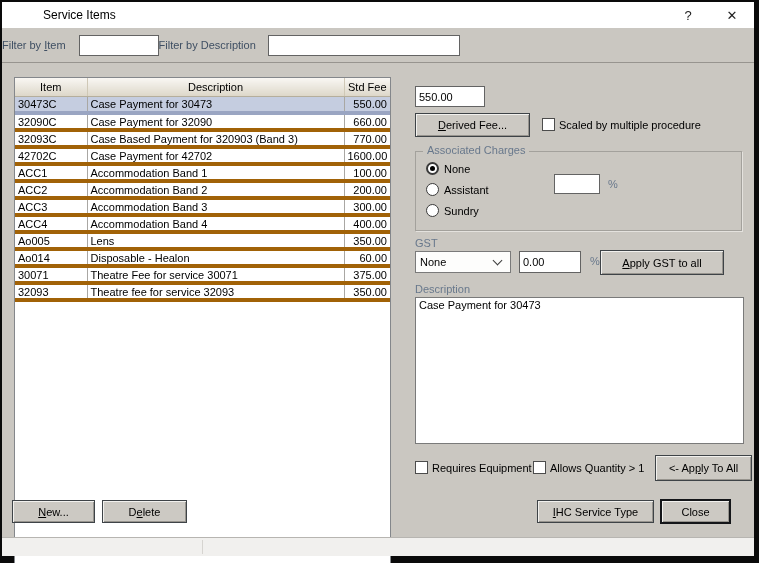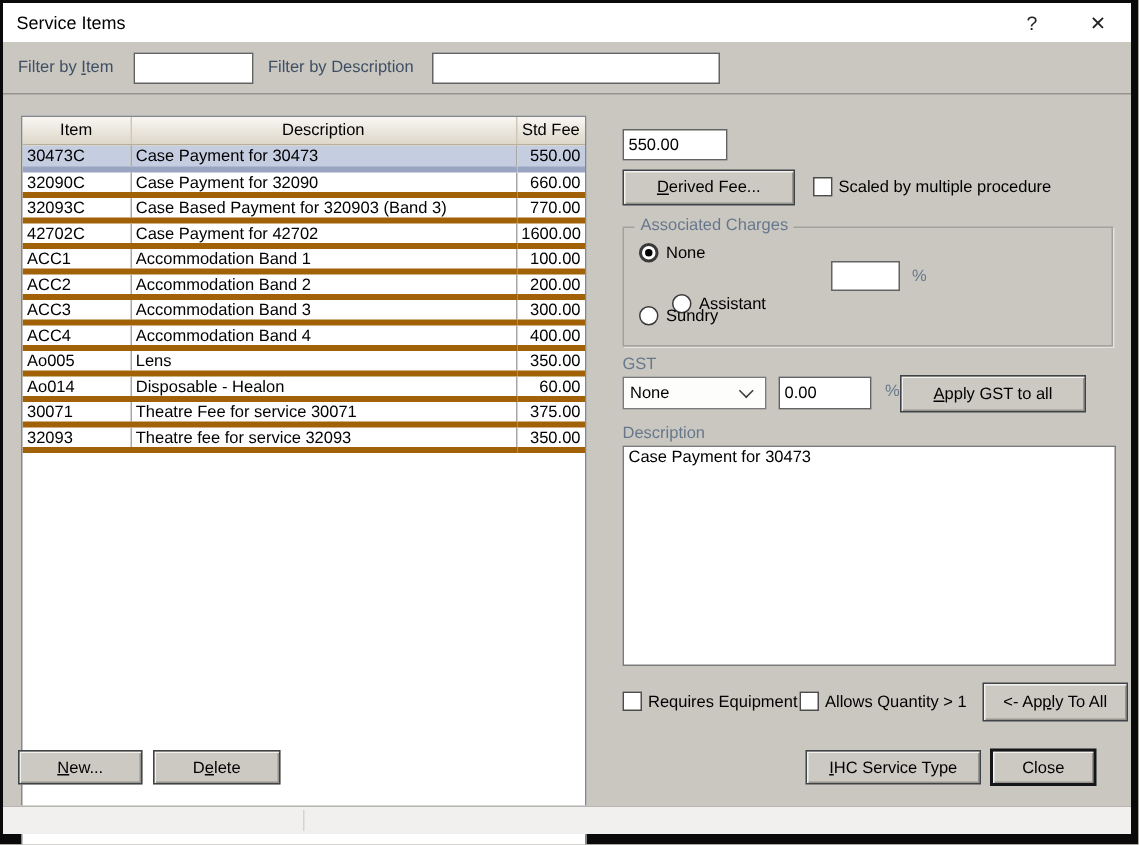--- a/index.html
+++ b/index.html
@@ -5,25 +5,25 @@
   html,body { margin:0; padding:0; background:#fff; }
   * { box-sizing:border-box; }
   .window {
     width:759px; height:563px;
     border:solid #0a0a0a; border-width:2px 5px 7px 2px;
     background:#cac7c1;
     font-family:"Liberation Sans", sans-serif; font-size:11px; color:#000;
     display:flex; flex-direction:column;
   }
   .titlebar { height:26px; background:#ffffff; display:flex; align-items:center; flex:0 0 auto; }
-  .title { flex:1; padding-left:9px; font-size:12px; color:#000; }
+  .title { flex:1; padding-left:9px; font-size:12px; color:#000;margin-left:32px; }
   .tb-btn { width:44px; height:100%; display:flex; align-items:center; justify-content:center; font-size:13px; color:#222; }
   .filterbar { height:35px; flex:0 0 auto; background:#cac7c1; border-bottom:1px solid #97948f;
                display:flex; align-items:center; }
-  .filterbar .flabel { color:#3f4f63; margin-left:10px; }
+  .filterbar .flabel { color:#3f4f63; }
   .txt { height:21px; border:1px solid #636363; background:#fff; padding:0 3px;
          font-family:"Liberation Sans", sans-serif; font-size:11px; color:#000; outline:none; }
   #filter-item-input { width:80px; margin-left:13px; }
   #filter-desc-input { width:192px; margin-left:12px; }
   .main { position:relative; flex:1; }
   
   .table-wrap { position:absolute; left:12px; top:14px; width:377px; height:494px;
                 background:#fff; border:1px solid #84878b; overflow:hidden; }
   table { border-collapse:collapse; width:100%; table-layout:fixed; }
   th { height:18px; font-weight:normal; text-align:center; padding:0;
@@ -176,21 +176,21 @@
       <span class="checkbox"></span>
       <span class="chk-label">Scaled by multiple procedure</span>
     </div>
 
     <div class="groupbox">
       <span class="legend">Associated Charges</span>
       <div class="radio-row sel" style="top:10px;">
         <span class="radio"></span>
         <span class="radio-label">None</span>
       </div>
-      <div class="radio-row" style="top:44px;margin-left:22px;">
+      <div class="radio-row" style="top:31px;">
         <span class="radio"></span>
         <span class="radio-label">Assistant</span>
       </div>
       <div class="radio-row" style="top:52px;">
         <span class="radio"></span>
         <span class="radio-label">Sundry</span>
       </div>
       <input class="txt" style="position: absolute; left: 138px; top: 22px; width: 46px; height: 20px;" value="">
       <span style="position:absolute; left:192px; top:26px; color:#68788c;">%</span>
     </div>

